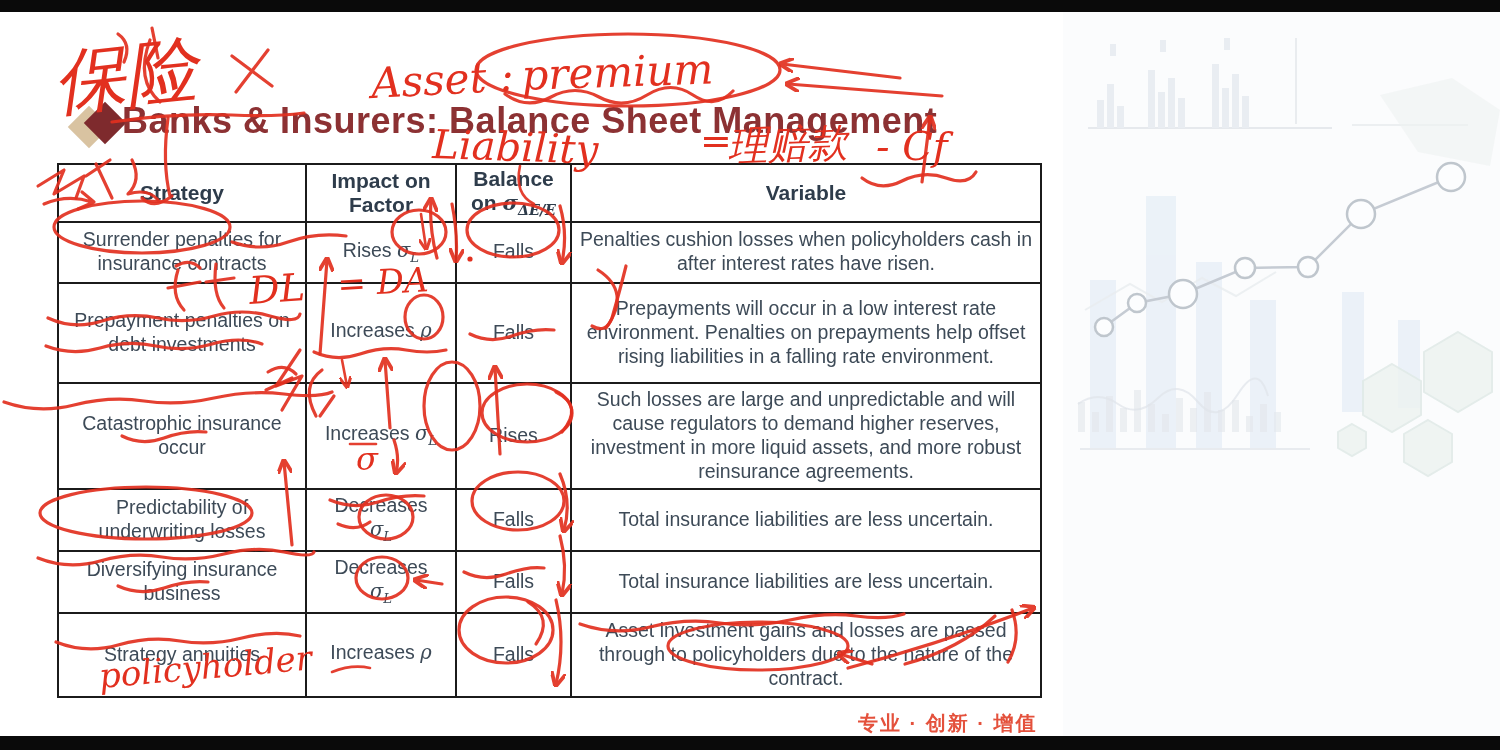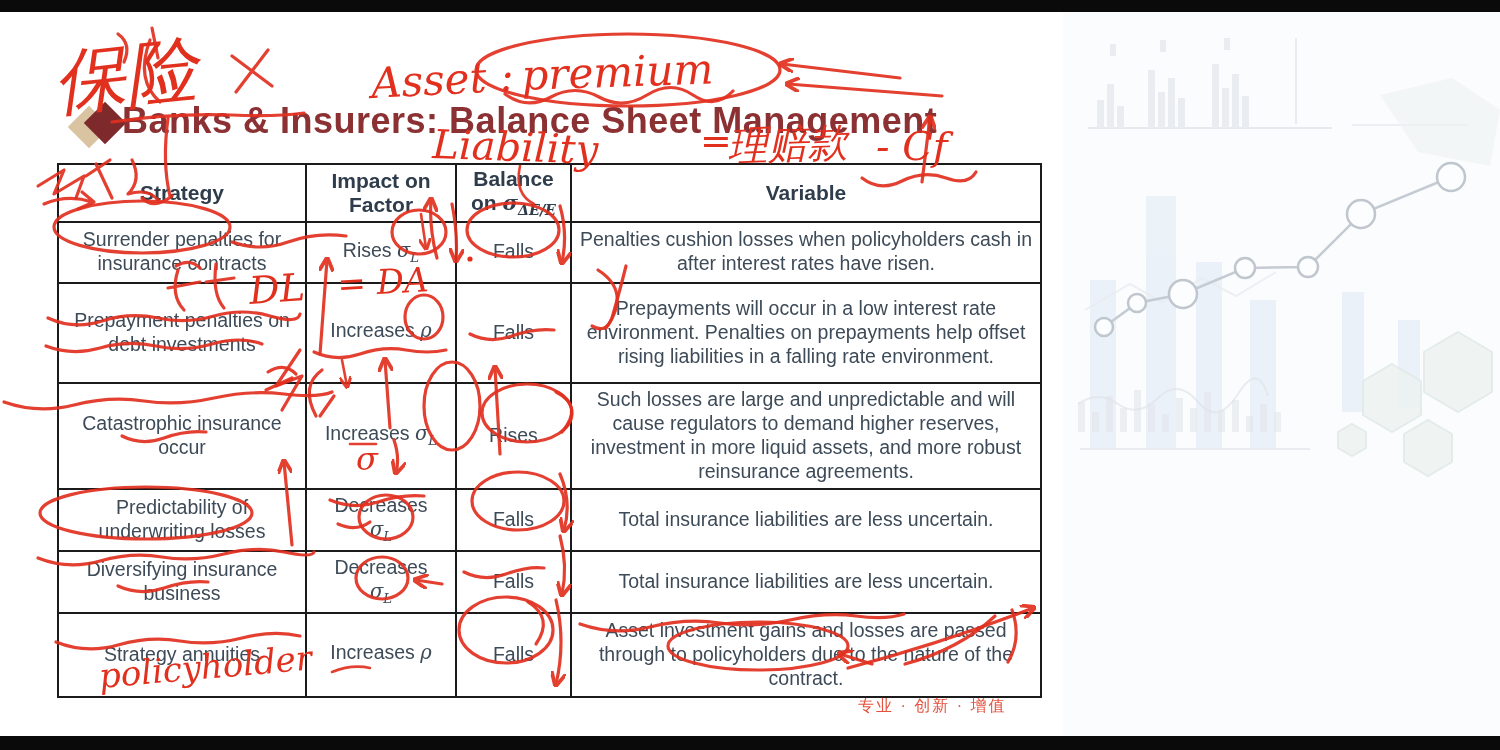--- a/index.html
+++ b/index.html
@@ -21,21 +21,21 @@
   table.bs{position:absolute;left:57px;top:151px;width:983px;border-collapse:collapse;
            table-layout:fixed;color:#3d4a57;}
   table.bs td,table.bs th{border:2.5px solid #1b1b1b;vertical-align:middle;padding:2px 6px;}
   table.bs th{font-size:21px;color:#2e3c4b;line-height:1.15;}
   table.bs td{font-size:19.5px;line-height:1.22;text-align:center;}
   td.comments{text-align:left;padding:3px 10px;margin-top:12px;}
   .sym{font-style:italic;font-family:"DejaVu Serif",serif;}
   .sym sub{font-size:.68em;}
   .stack .fprefix{display:block;}
   
-  .slogan{position:absolute;left:858px;top:684px;font-size:16px;font-weight:normal;
+  .slogan{position:absolute;left:858px;top:698px;font-size:20px;font-weight:bold;
           color:#e4513c;letter-spacing:2px;}
 
   svg text.hand{font-family:"DejaVu Serif",serif;font-style:italic;fill:#e2301f;}
   svg .ink{stroke:#e2301f;stroke-width:3.2;fill:none;stroke-linecap:round;stroke-linejoin:round;opacity:.92;}
   svg .ink.thin{stroke-width:2.6;}
   #annot{position:absolute;left:0;top:0;pointer-events:none;}
 </style>
 </head>
 <body>
 

